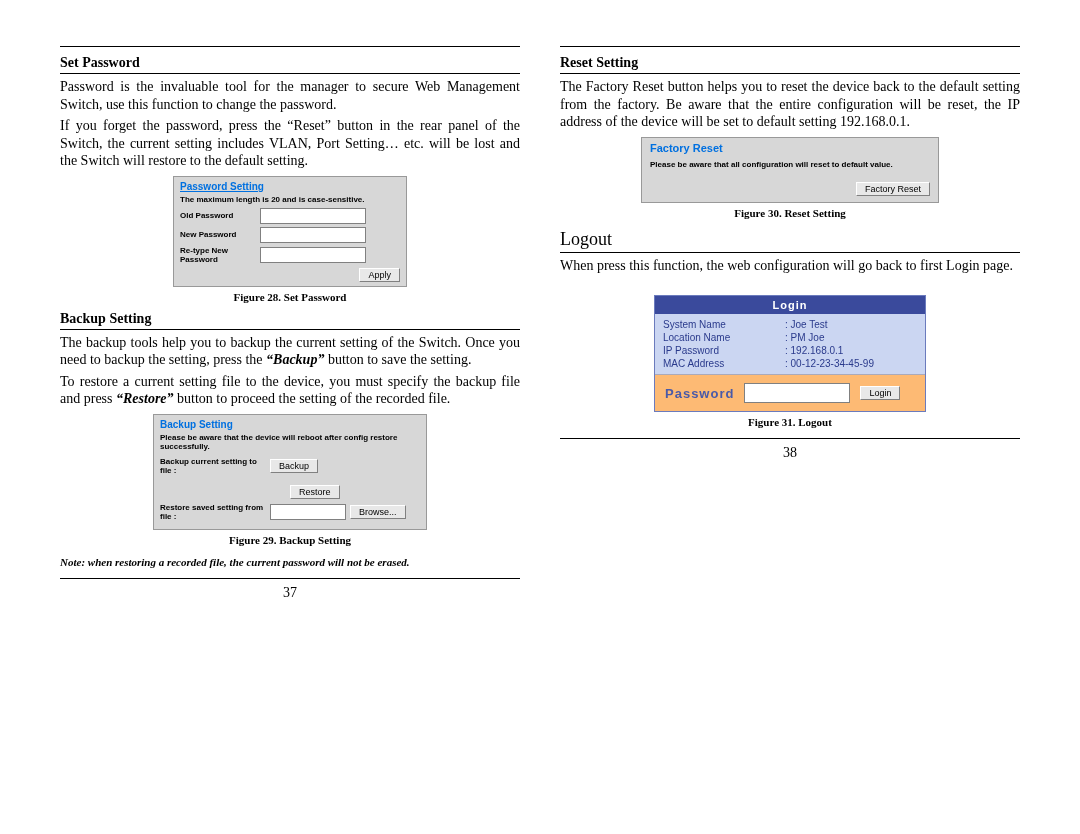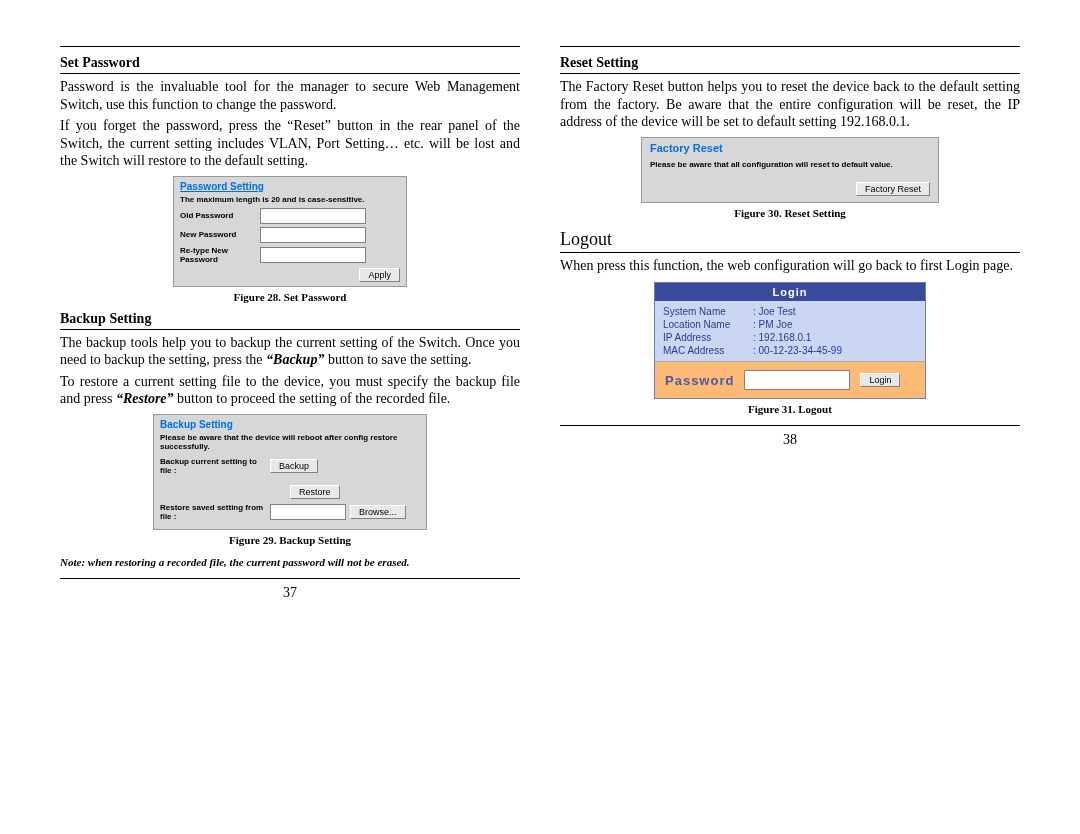--- a/index.html
+++ b/index.html
@@ -178,21 +178,21 @@
     font-weight: bold;
     margin-bottom: 10px;
   }
   .fig30 .btn-row {
     text-align: right;
   }
 
   
   .fig31 {
     width: 270px;
-    margin: 8px auto 2px;
+    margin: 21px auto 2px;
     border: 1px solid #6b7bbd;
     font-family: Arial, Helvetica, sans-serif;
     font-size: 10px;
     overflow: hidden;
   }
   .fig31 .header {
     background: #3a4a9c;
     color: #fff;
     text-align: center;
     padding: 3px 0;
@@ -201,21 +201,21 @@
     font-size: 11px;
   }
   .fig31 .info {
     background: #cbd6f2;
     padding: 4px 8px;
     color: #2a3a8c;
     font-size: 10px;
     line-height: 1.3;
     border-bottom: 1px solid #aab;
   }
-  .fig31 .info .pair { display: flex; }
+  .fig31 .info .pair { display: flex; gap: 32px; }
   .fig31 .info .k { width: 90px; }
   .fig31 .pw-row {
     background: #fdba74;
     padding: 8px 10px;
     display: flex;
     align-items: center;
   }
   .fig31 .pw-label {
     color: #4a5aa8;
     font-weight: bold;
@@ -320,21 +320,21 @@
       <div class="info">
         <div class="pair">
             <div class="k">System Name</div>
             <div>: Joe Test</div>
           </div>
         <div class="pair">
             <div class="k">Location Name</div>
             <div>: PM Joe</div>
           </div>
         <div class="pair">
-            <div class="k">IP Address</div>
+            <div class="k">IP Password</div>
             <div>: 192.168.0.1</div>
           </div>
         <div class="pair">
             <div class="k">MAC Address</div>
             <div>: 00-12-23-34-45-99</div>
           </div>
       </div>
       <div class="pw-row">
         <div class="pw-label">Password</div>
         <input type="password" style="">

